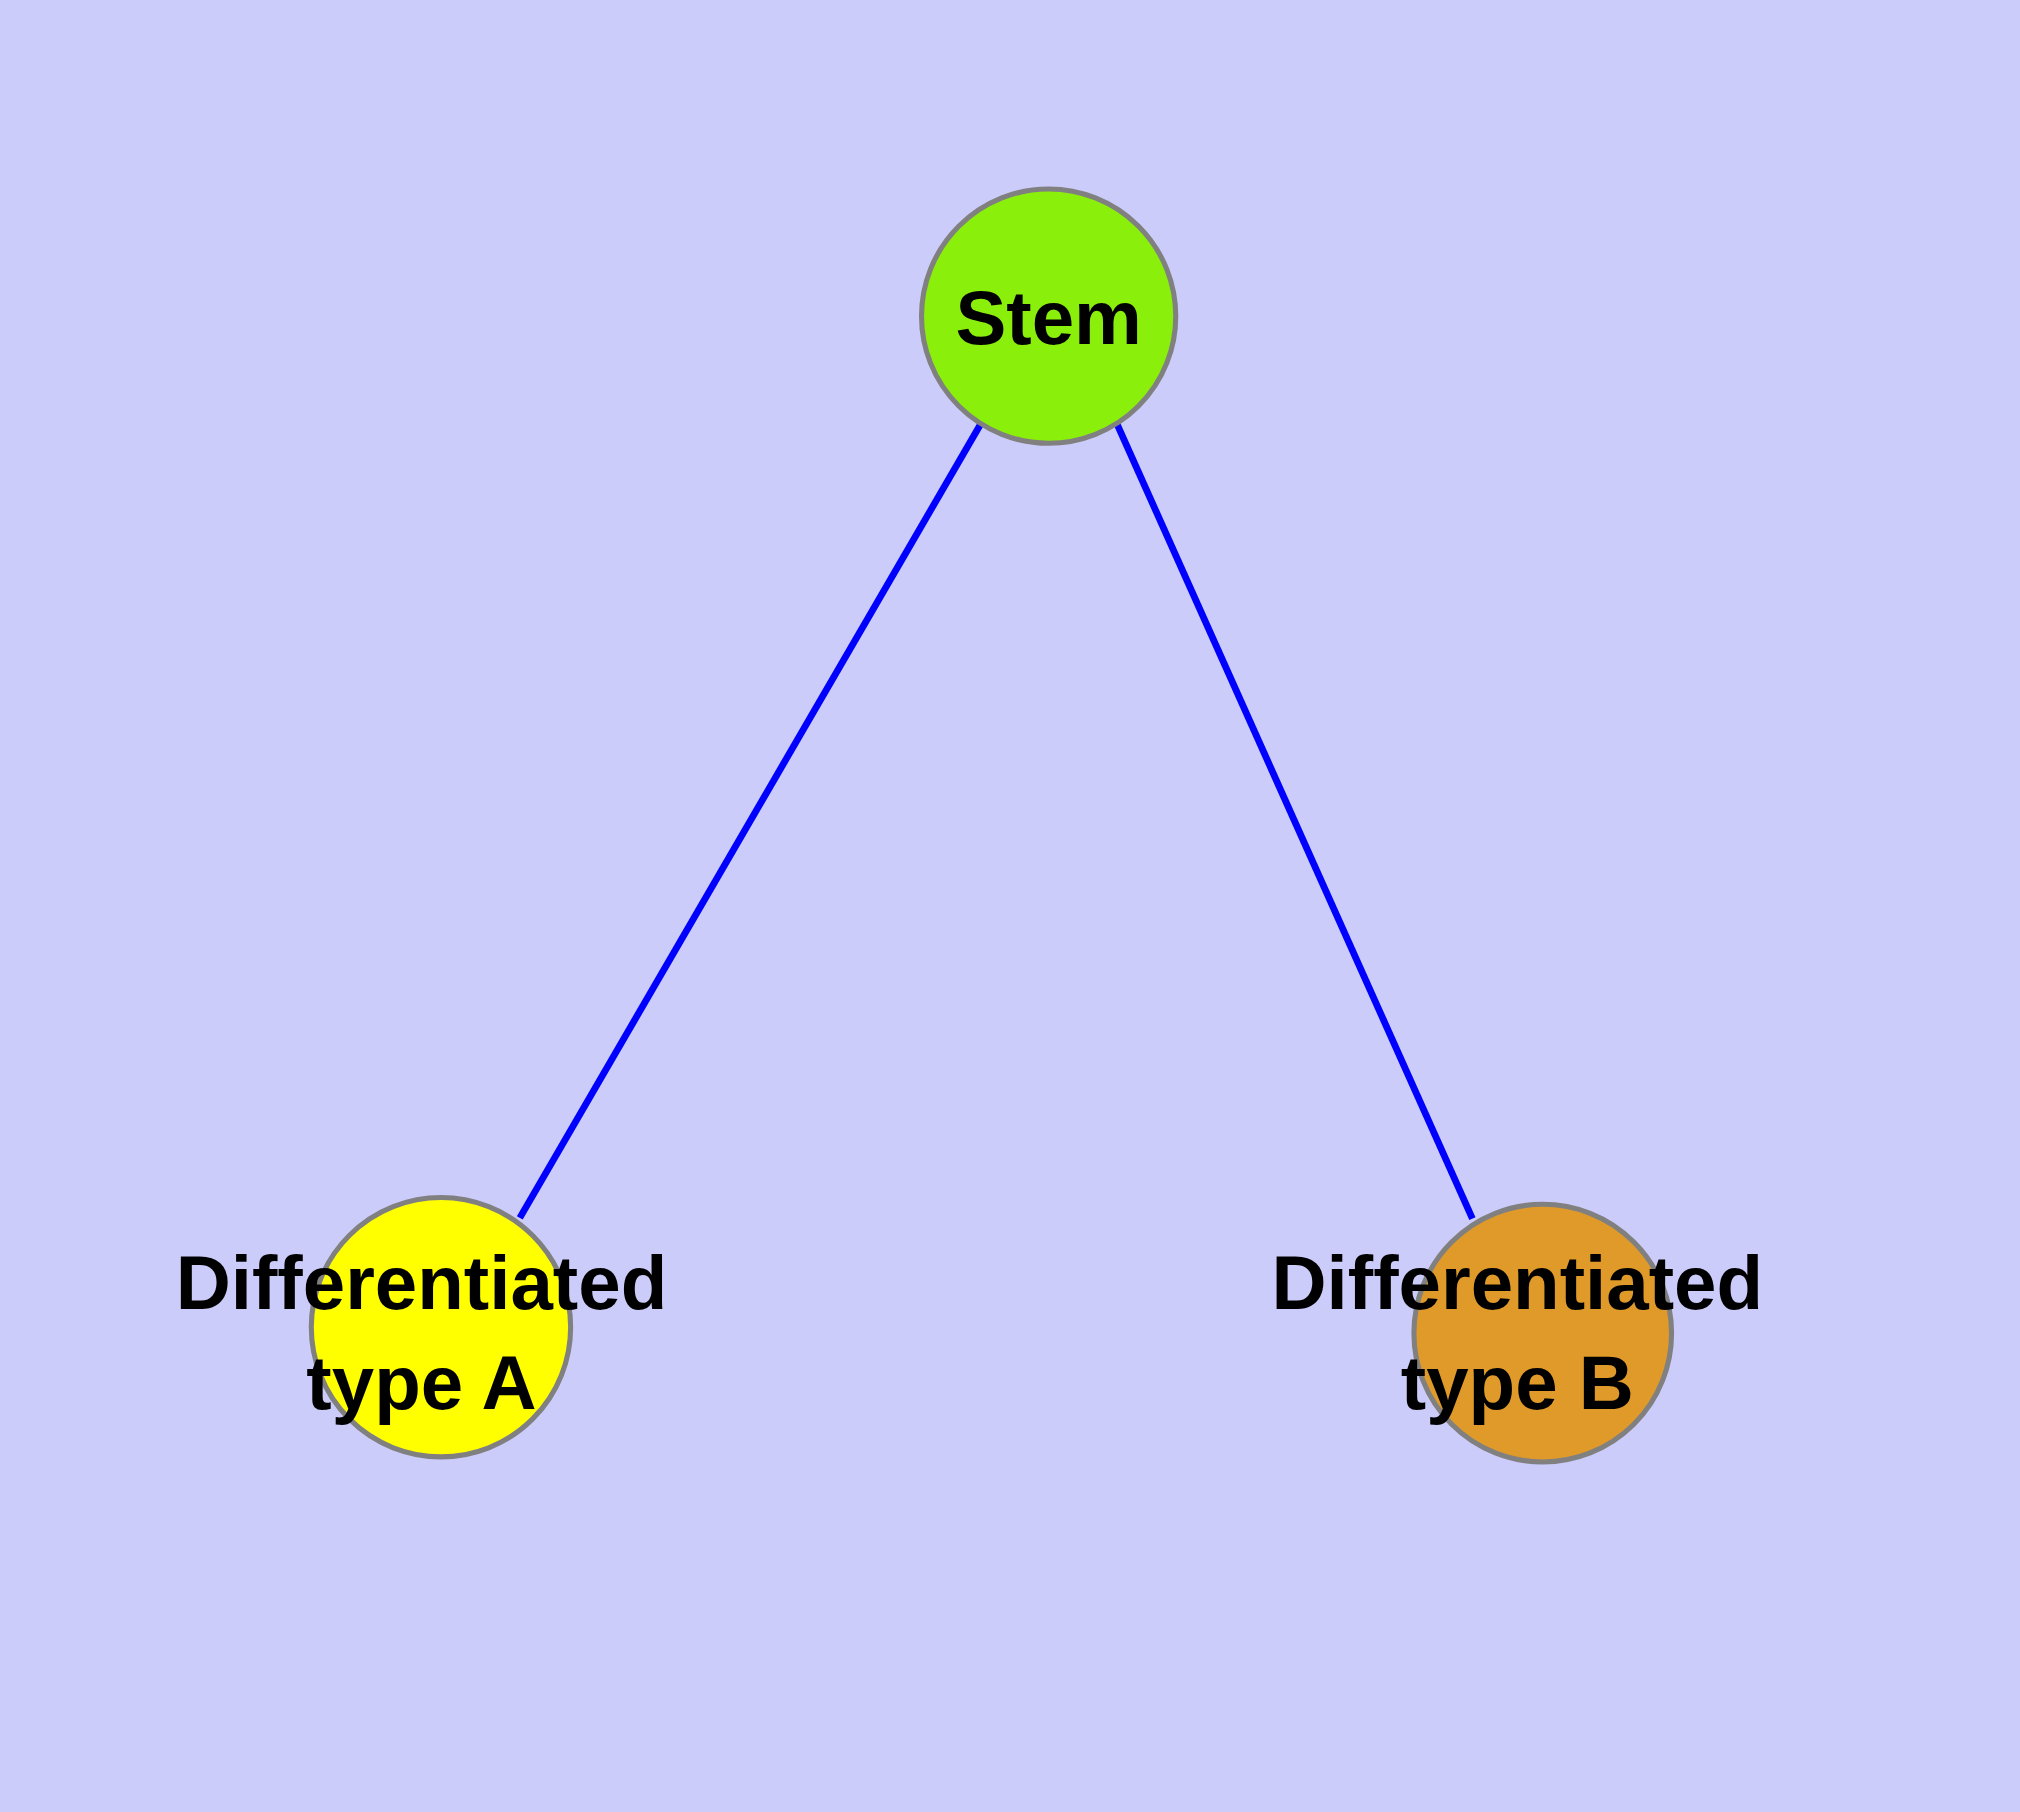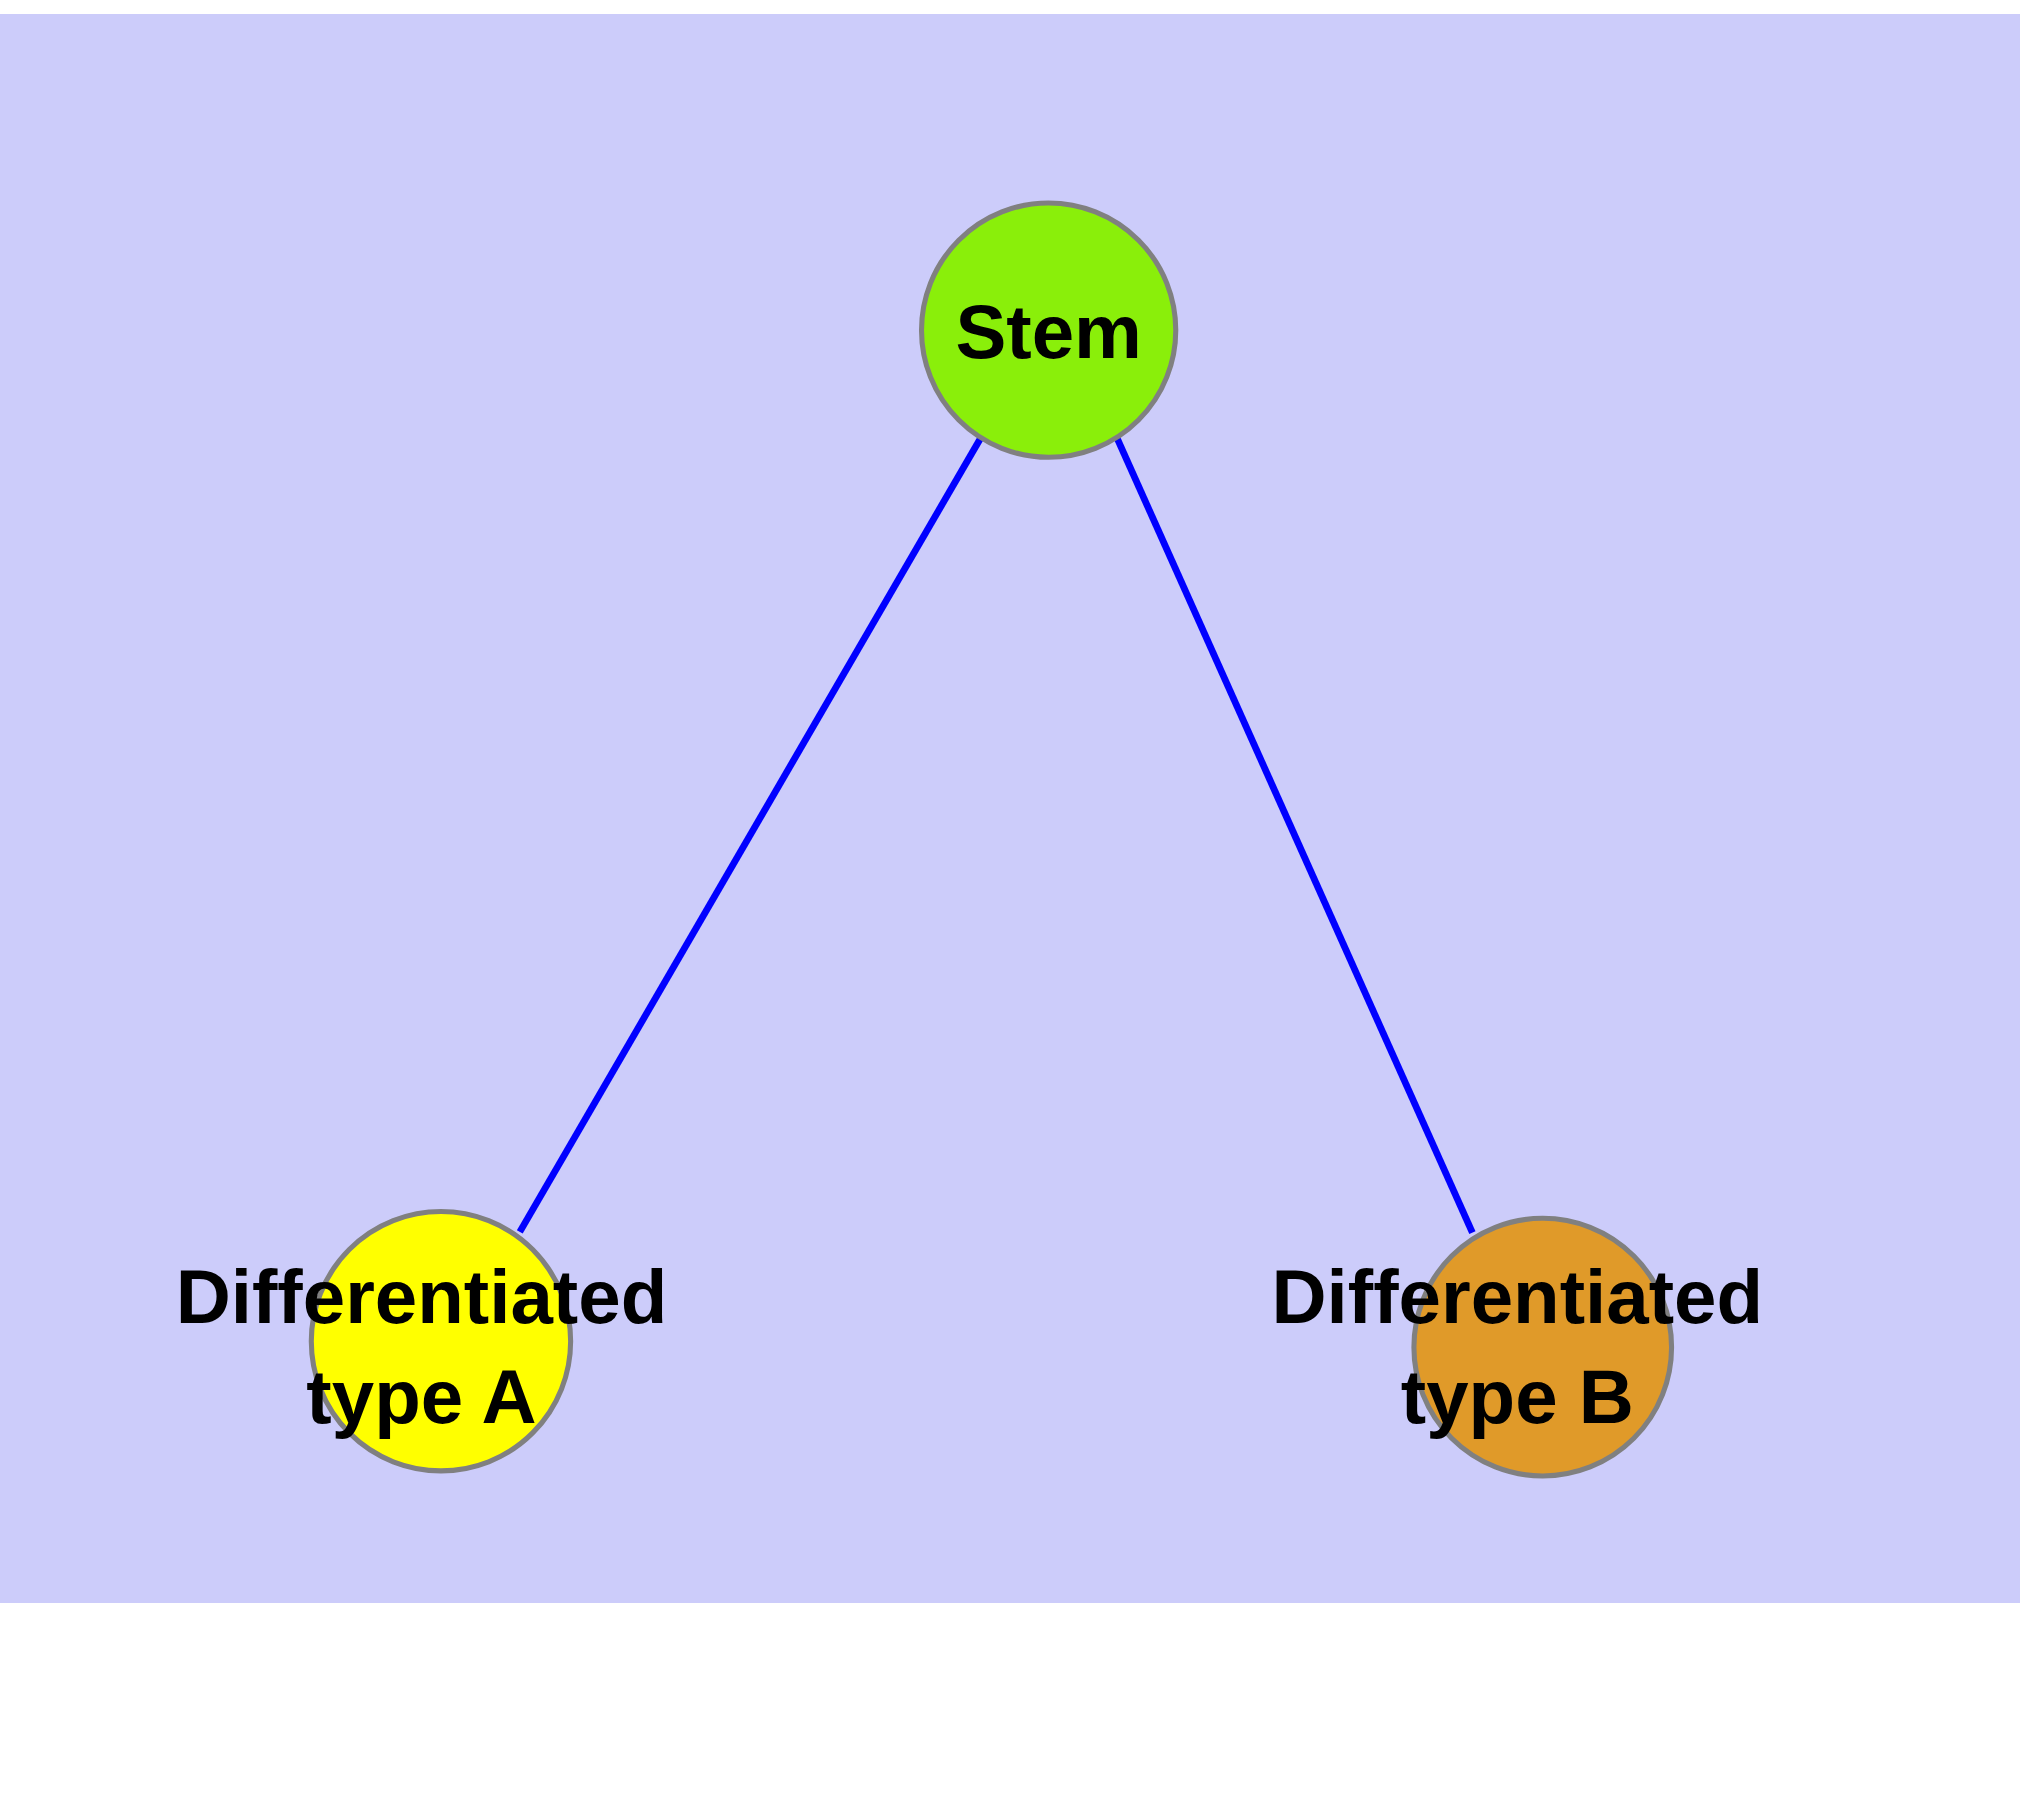--- a/index.html
+++ b/index.html
@@ -3,24 +3,23 @@
 <meta charset="utf-8">
 <style>
   html, body {
     margin: 0;
     padding: 0;
     background: #ffffff;
   }
   #canvas {
     position: relative;
     width: 2021px;
-    height: 1589px;
+    height: 1812px;
     overflow: hidden;
     font-family: "Liberation Sans", sans-serif;
-    margin-top: 14px;
   }
   #bg-rect {
     position: absolute;
     left: 0; top: 0;
     width: 100%; height: 100%;
   }
   #graph-svg {
     position: absolute;
     left: 0; top: 0;
     width: 2021px;

